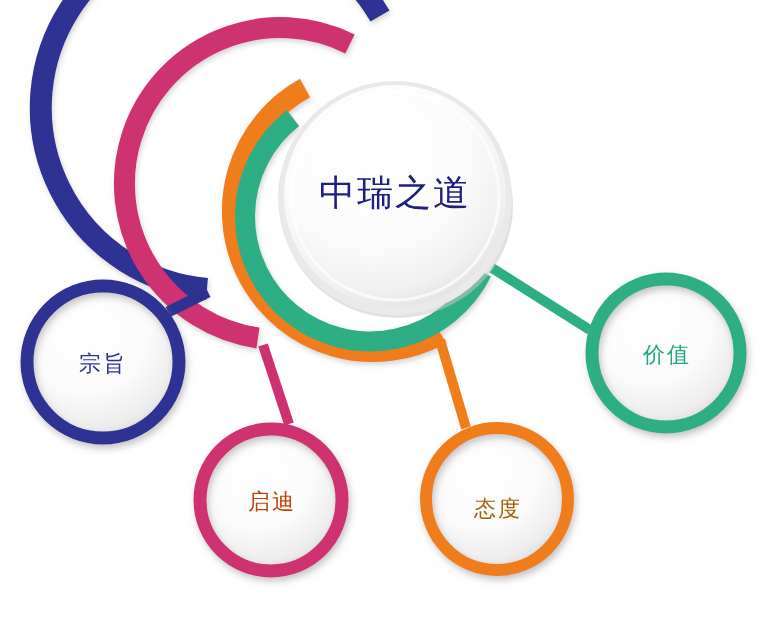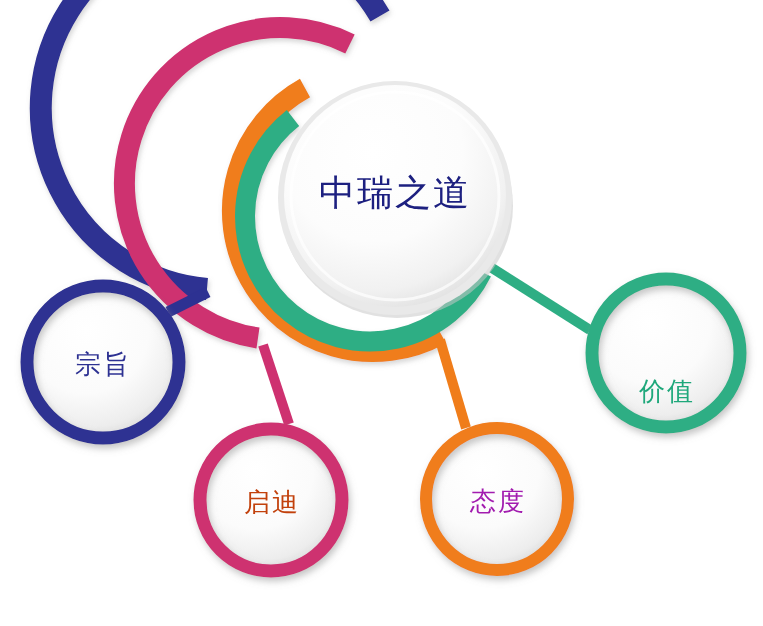--- a/index.html
+++ b/index.html
@@ -32,25 +32,25 @@
     white-space: nowrap;
     font-family: "Liberation Serif", "DejaVu Serif", serif;
     letter-spacing: 2px;
     pointer-events: none;
   }
   #center-label {
     font-size: 36px;
     color: #1d2080;
   }
   .leaf-label {
-    font-size: 26px;
+    font-size: 22px;
   }
   #label-zongzhi { color: #2d3192; }
   #label-qidi    { color: #c2410c; }
-  #label-taidu   { color: #a21caf; }
+  #label-taidu   { color: #a16207; margin-top: 8px; }
   #label-jiazhi  { color: #1fa87b; }
 </style>
 </head>
 <body>
 
 <div id="diagram-root">
 
   <svg id="diagram-svg" viewBox="0 0 763 626">
     <defs>
       <radialGradient id="sphereGrad" cx="40%" cy="30%" r="78%">
@@ -124,15 +124,15 @@
   </svg>
 
   <div class="node-label" id="center-label" style="left:395px; top:193px;">中瑞之道</div>
 
   <div class="node-label leaf-label" id="label-zongzhi" style="left:103px; top:364px;">宗旨</div>
 
   <div class="node-label leaf-label" id="label-qidi" style="left:272px; top:502px;">启迪</div>
 
   <div class="node-label leaf-label" id="label-taidu" style="left:498px; top:501px;">态度</div>
 
-  <div class="node-label leaf-label" id="label-jiazhi" style="left:667px; top:355px;margin-top:36px;">价值</div>
+  <div class="node-label leaf-label" id="label-jiazhi" style="left:667px; top:355px;">价值</div>
 
 </div>
 
 </body></html>

